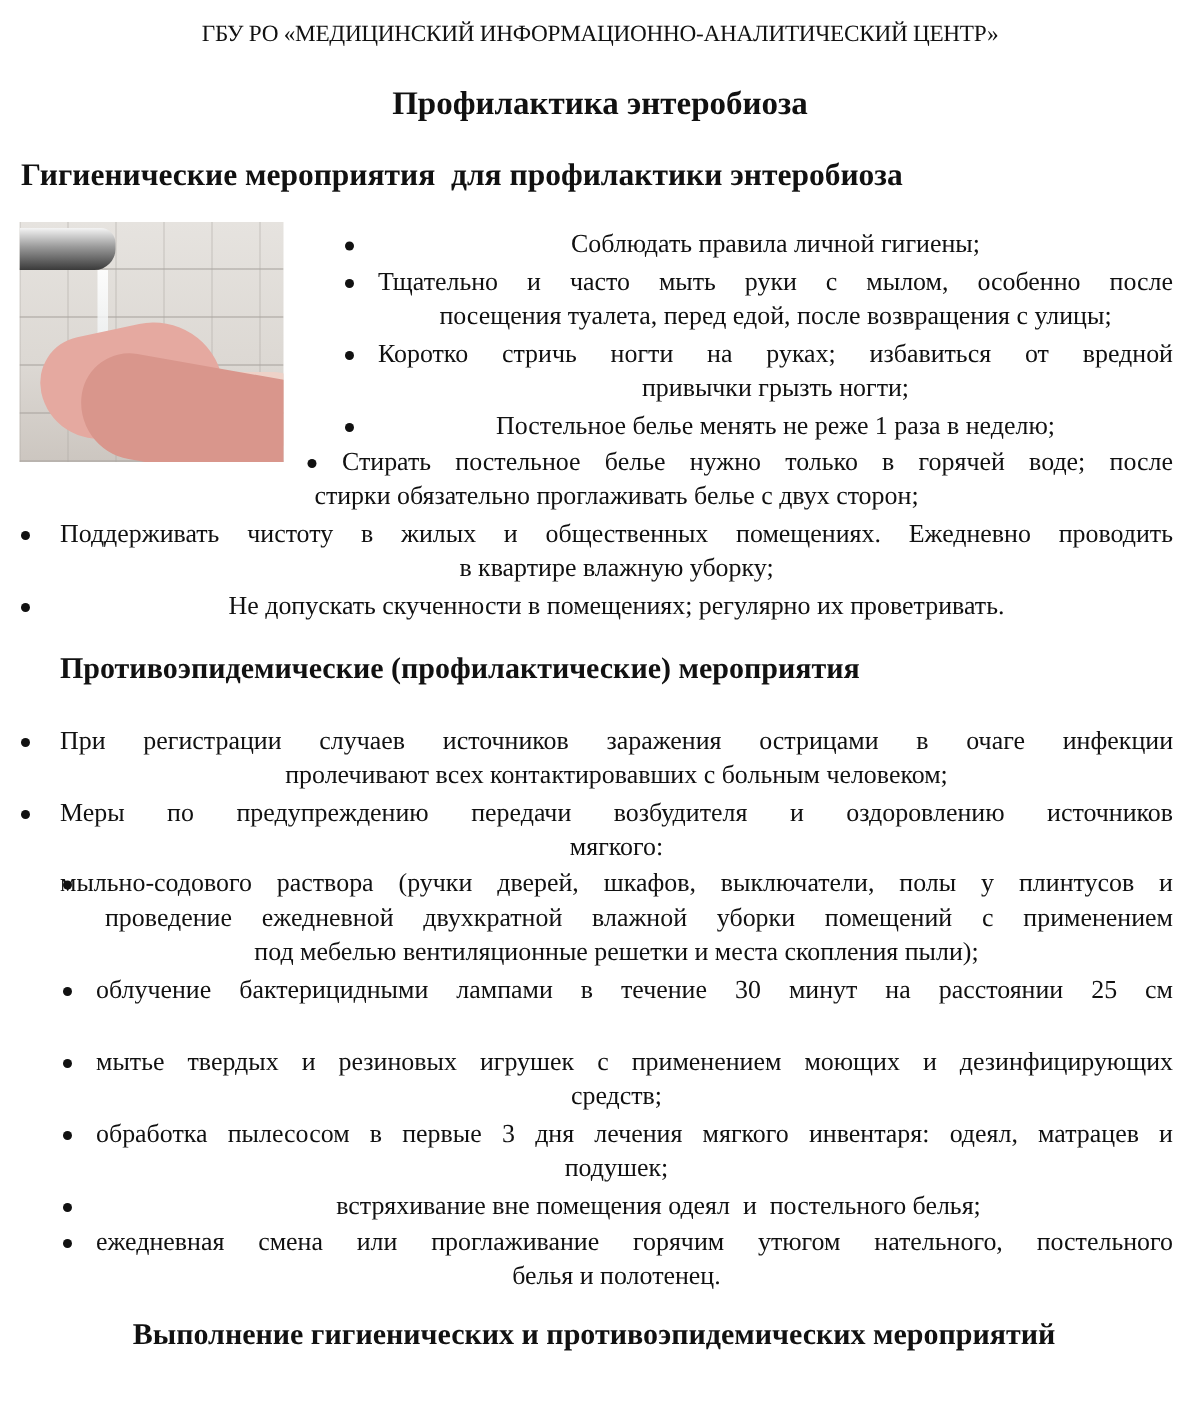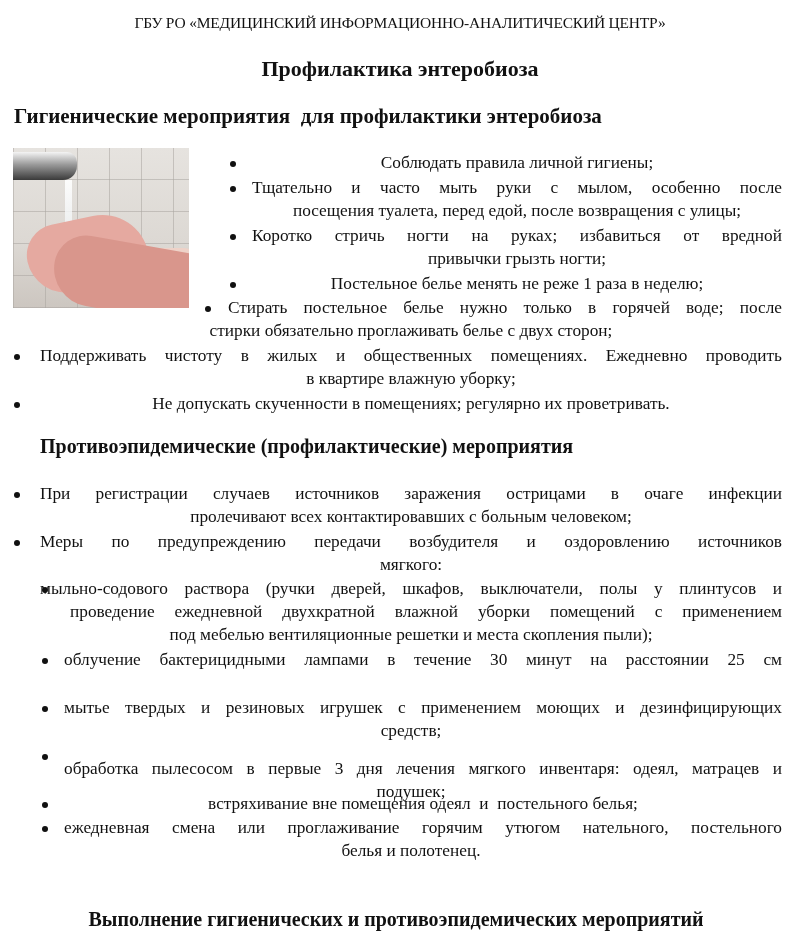--- a/index.html
+++ b/index.html
@@ -57,21 +57,21 @@
   .block { position: absolute; }
   .dot {
     position: absolute; width: 6px; height: 6px; border-radius: 50%; background: #111;
   }
   .h2 {
     position: absolute; top: 435px; left: 40px;
     font-size: 20px; font-weight: bold;
   }
   .closing {
     position: absolute; top: 878px; left: 0; width: 792px; text-align: center;
-    font-size: 20px; font-weight: bold; line-height: 25px; margin-top: 29px;
+    font-size: 20px; font-weight: bold; line-height: 25px;
   }
   .just { text-align: justify; text-align-last: justify; }
   .left { text-align: center; }
 </style>
 </head>
 <body>
 
 <div class="org">ГБУ РО «МЕДИЦИНСКИЙ ИНФОРМАЦИОННО-АНАЛИТИЧЕСКИЙ ЦЕНТР»</div>
 <div class="title">Профилактика энтеробиоза</div>
 <div class="h1">Гигиенические мероприятия  для профилактики энтеробиоза</div>
@@ -155,27 +155,27 @@
     <div class="just" style="padding-left:24px;">облучение бактерицидными лампами в течение 30 минут на расстоянии 25 см</div>
   </div>
 
   <div class="dot" style="left:42px;top:706px;"></div>
   <div class="block" style="left:40px;top:696px;width:742px;">
     <div class="just" style="padding-left:24px;">мытье твердых и резиновых игрушек с применением моющих и дезинфицирующих</div>
     <div class="left">средств;</div>
   </div>
 
   <div class="dot" style="left:42px;top:754px;"></div>
-  <div class="block" style="left:40px;top:744px;width:742px;margin-top:13px;">
+  <div class="block" style="left:40px;top:744px;width:742px;">
     <div class="just" style="padding-left:24px;">обработка пылесосом в первые 3 дня лечения мягкого инвентаря: одеял, матрацев и</div>
     <div class="left">подушек;</div>
   </div>
 
   <div class="dot" style="left:42px;top:802px;"></div>
-  <div class="block left" style="left:40px;top:792px;width:742px;">
+  <div class="block left" style="left:56px;top:792px;width:742px;">
     <div style="padding-left:24px; white-space:pre;">встряхивание вне помещения одеял  и  постельного белья;</div>
   </div>
 
   <div class="dot" style="left:42px;top:826px;"></div>
   <div class="block" style="left:40px;top:816px;width:742px;">
     <div class="just" style="padding-left:24px;">ежедневная смена или проглаживание горячим утюгом нательного, постельного</div>
     <div class="left">белья и полотенец.</div>
   </div>
 </div>
 

